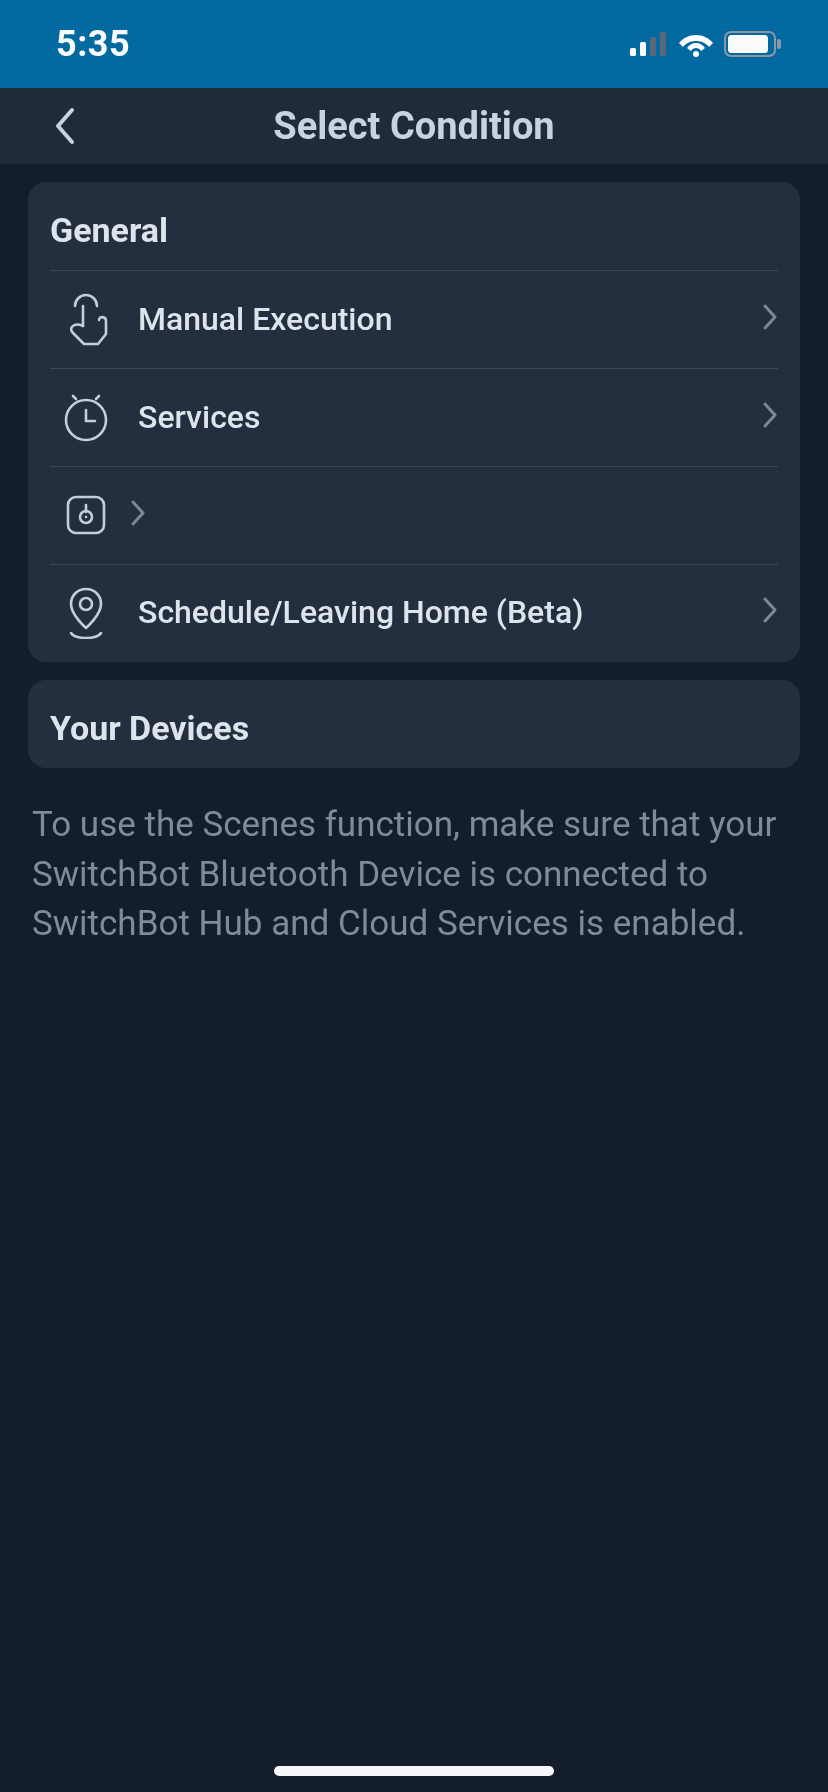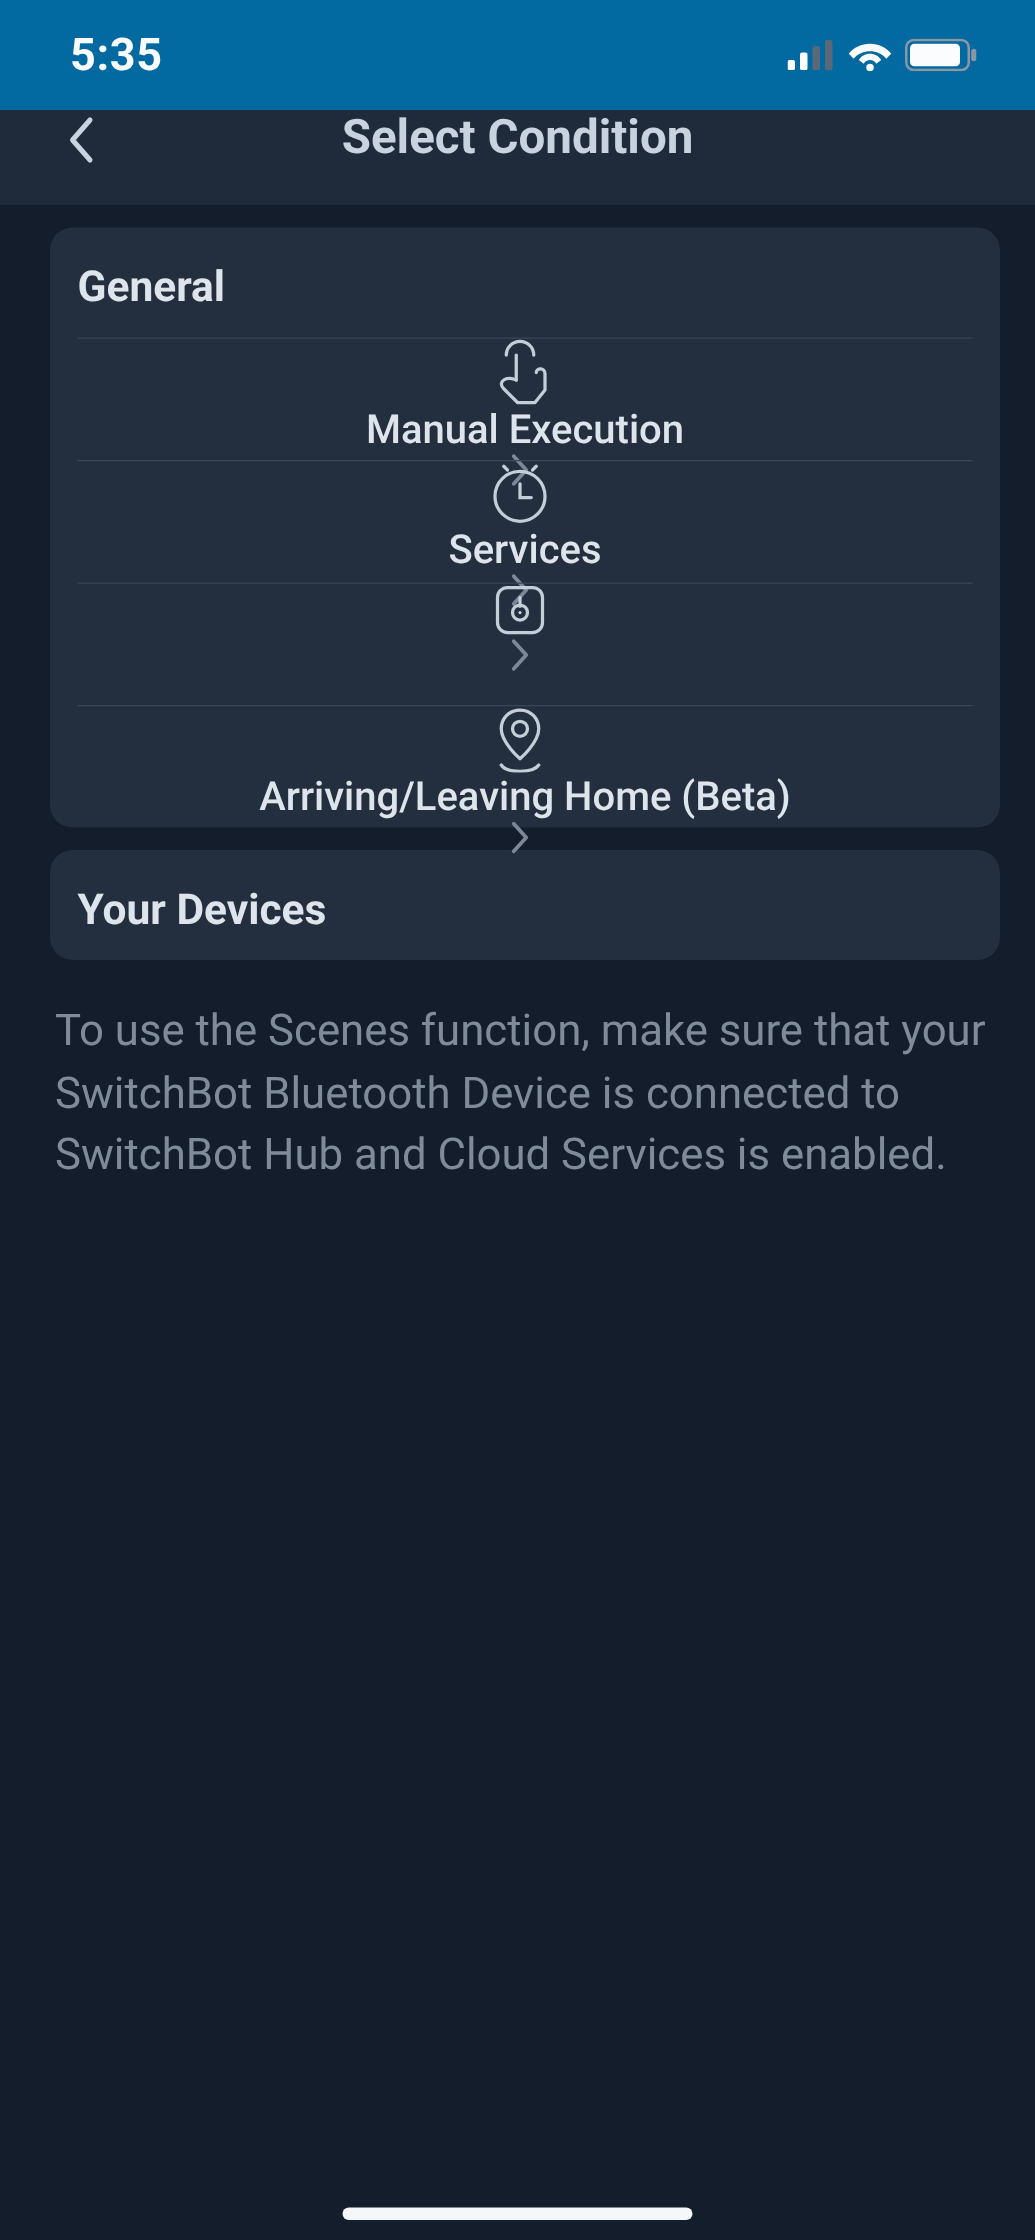--- a/index.html
+++ b/index.html
@@ -32,20 +32,21 @@
       align-items:center;
       gap:10px;
     }
     .status-right svg { display:block; }
 
     
     .nav-bar {
       height:76px;
       background:#1f2b3b;
       display:flex;
+      align-items:center;
       position:relative;
       padding:0 40px;
     }
     .back-btn {
       width:48px; height:48px;
       display:flex; align-items:center; justify-content:center;
       color:#c9d3df;
     }
     .nav-title {
       position:absolute;
@@ -53,41 +54,39 @@
       text-align:center;
       font-size:38px;
       font-weight:700;
       color:#c9d3df;
       pointer-events:none;
     }
 
     
     .content {
       padding:18px 28px 0;
-      margin-left:12px;
     }
     .card {
       background:#232f3e;
       border-radius:18px;
       padding:0 0 0 0;
       margin-bottom:18px;
     }
     .card-header {
       padding:28px 22px 20px;
       font-size:34px;
       font-weight:700;
       color:#dde4ec;
     }
     .row {
       display:flex;
       align-items:center;
       height:98px;
       padding:0 22px 0 14px;
       position:relative;
-      flex-direction:column;
     }
     .row::before {
       content:"";
       position:absolute;
       top:0; left:22px; right:22px;
       height:1px;
       background:#3a4756;
     }
     .row:last-child { padding-bottom:2px; }
     .row-icon {
@@ -224,21 +223,21 @@
     </div>
 
     <div class="row">
       <div class="row-icon">
         <svg width="48" height="54" viewBox="0 0 48 54" fill="none" stroke="#c4ced9" stroke-width="2.6" stroke-linecap="round" stroke-linejoin="round">
           <path d="M24 4 c9 0 15 7 15 15 c0 11 -15 24 -15 24 s-15 -13 -15 -24 c0 -8 6 -15 15 -15 z"></path>
           <circle cx="24" cy="19" r="6"></circle>
           <path d="M9 48 c2 3 7 5 15 5 s13 -2 15 -5"></path>
         </svg>
       </div>
-      <div class="row-label">Arriving/Leaving Home (Beta)</div>
+      <div class="row-label">Schedule/Leaving Home (Beta)</div>
       <div class="row-chevron">
         <svg width="16" height="28" viewBox="0 0 16 28">
             <path d="M3 3 L13 14 L3 25" fill="none" stroke="#7c8897" stroke-width="3" stroke-linecap="round" stroke-linejoin="round"></path>
           </svg>
       </div>
     </div>
   </div>
 
   <div class="card">
     <div class="card-header">Your Devices</div>

